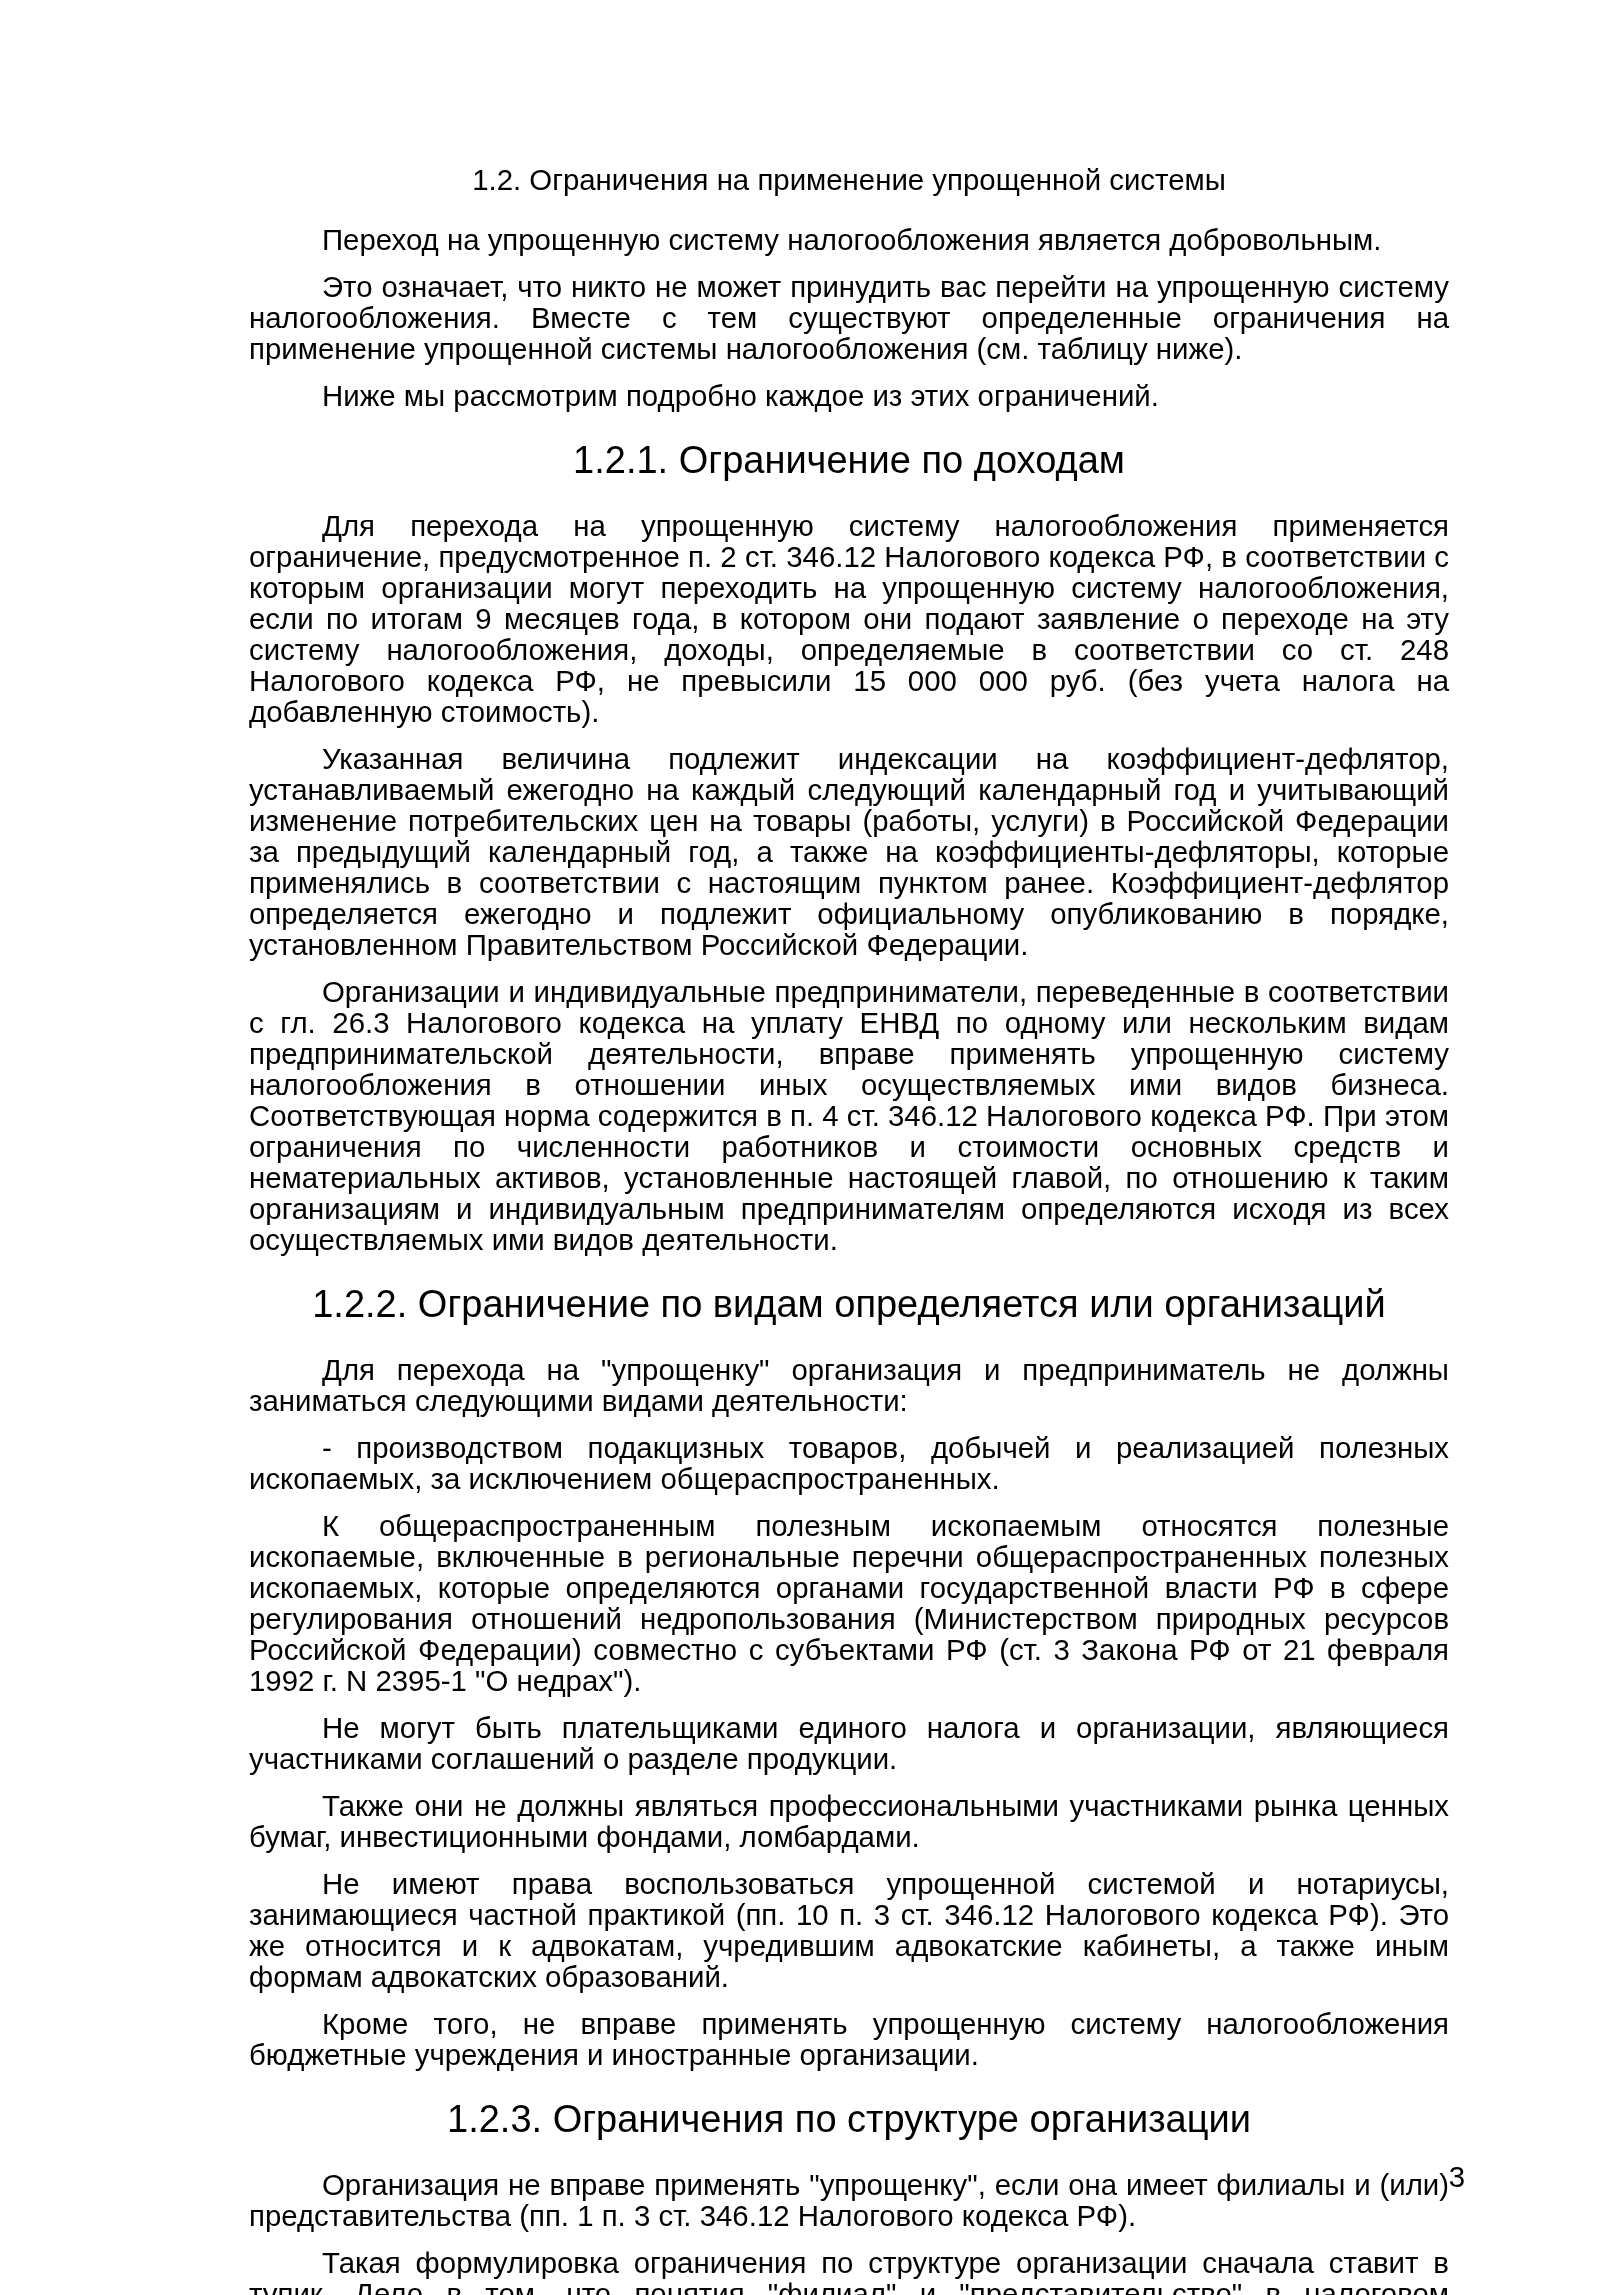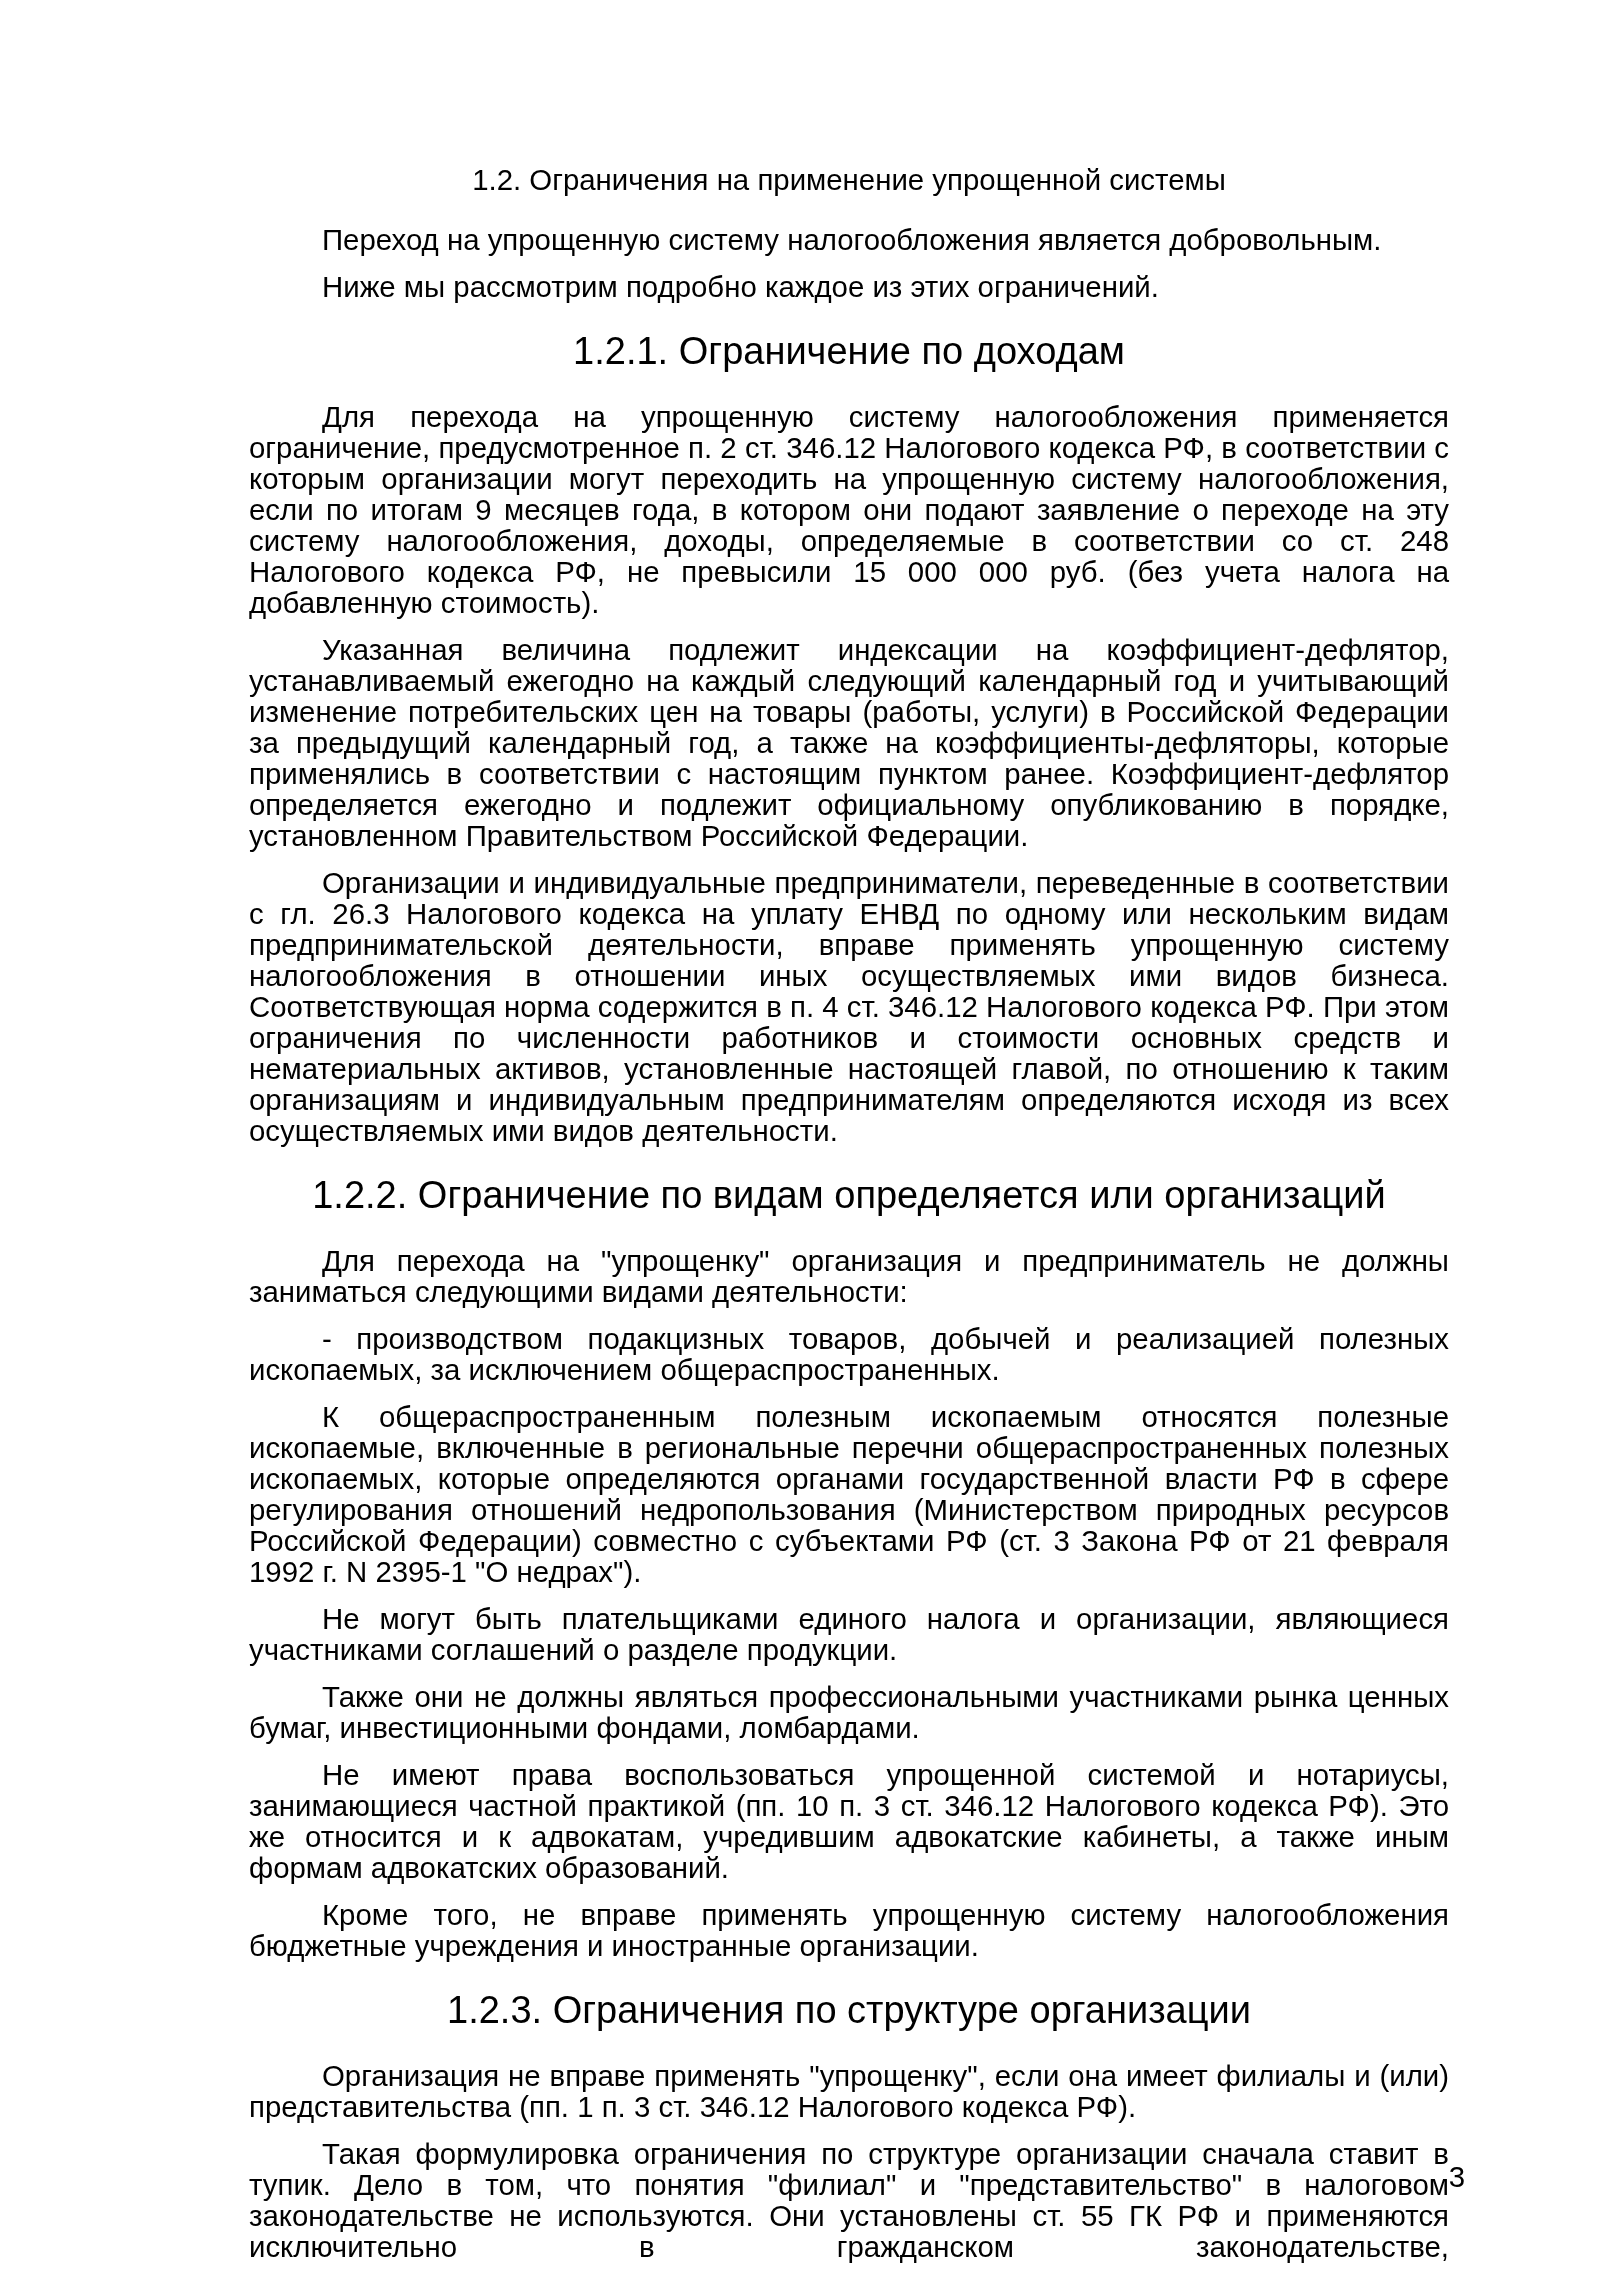--- a/index.html
+++ b/index.html
@@ -52,20 +52,21 @@
   }
 </style>
 </head>
 <body>
 
 <div class="page">
 
   <h1 class="doc-title">1.2. Ограничения на применение упрощенной системы</h1>
 
   <p class="body-par">Переход на упрощенную систему налогообложения является добровольным.</p>
+  <p class="body-par">Это означает, что никто не может принудить вас перейти на упрощенную систему налогообложения. Вместе с тем существуют определенные ограничения на применение упрощенной системы налогообложения (см. таблицу ниже).</p>
   <p class="body-par">Ниже мы рассмотрим подробно каждое из этих ограничений.</p>
 
   <h2 class="section-heading">1.2.1. Ограничение по доходам</h2>
   <p class="body-par">Для перехода на упрощенную систему налогообложения применяется ограничение, предусмотренное п. 2 ст. 346.12 Налогового кодекса РФ, в соответствии с которым организации могут переходить на упрощенную систему налогообложения, если по итогам 9 месяцев года, в котором они подают заявление о переходе на эту систему налогообложения, доходы, определяемые в соответствии со ст. 248 Налогового кодекса РФ, не превысили 15 000 000 руб. (без учета налога на добавленную стоимость).</p>
   <p class="body-par">Указанная величина подлежит индексации на коэффициент-дефлятор, устанавливаемый ежегодно на каждый следующий календарный год и учитывающий изменение потребительских цен на товары (работы, услуги) в Российской Федерации за предыдущий календарный год, а также на коэффициенты-дефляторы, которые применялись в соответствии с настоящим пунктом ранее. Коэффициент-дефлятор определяется ежегодно и подлежит официальному опубликованию в порядке, установленном Правительством Российской Федерации.</p>
   <p class="body-par">Организации и индивидуальные предприниматели, переведенные в соответствии с гл. 26.3 Налогового кодекса на уплату ЕНВД по одному или нескольким видам предпринимательской деятельности, вправе применять упрощенную систему налогообложения в отношении иных осуществляемых ими видов бизнеса. Соответствующая норма содержится в п. 4 ст. 346.12 Налогового кодекса РФ. При этом ограничения по численности работников и стоимости основных средств и нематериальных активов, установленные настоящей главой, по отношению к таким организациям и индивидуальным предпринимателям определяются исходя из всех осуществляемых ими видов деятельности.</p>
 
   <h2 class="section-heading">1.2.2. Ограничение по видам определяется или организаций</h2>
   <p class="body-par">Для перехода на "упрощенку" организация и предприниматель не должны заниматься следующими видами деятельности:</p>
   <p class="body-par">- производством подакцизных товаров, добычей и реализацией полезных ископаемых, за исключением общераспространенных.</p>

